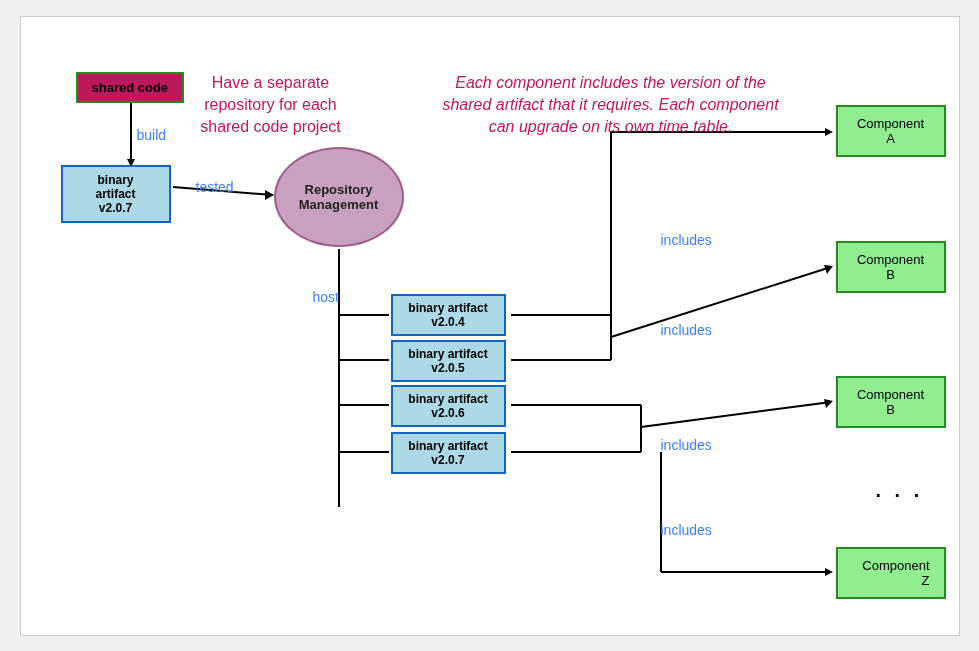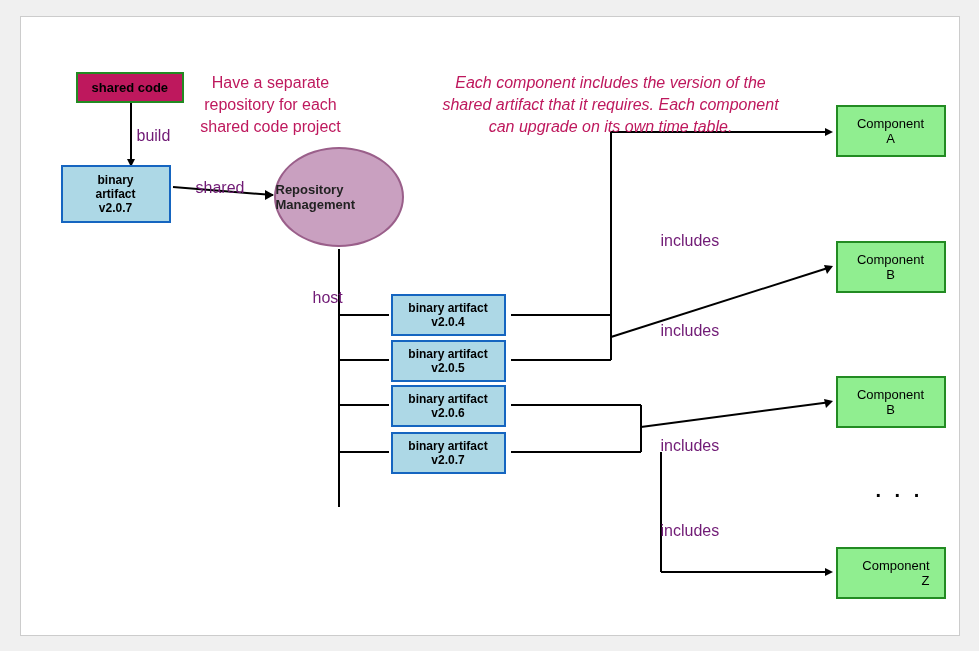--- a/index.html
+++ b/index.html
@@ -52,20 +52,21 @@
       left: 253px;
       top: 130px;
       width: 130px;
       height: 100px;
       background: #C9A0C0;
       border: 2px solid #9A5F8A;
       border-radius: 50%;
       display: flex;
       align-items: center;
       justify-content: center;
+      text-align: center;
       font-size: 13px;
       font-weight: bold;
       color: #222;
       z-index: 10;
     }
     
     .binary-right {
       position: absolute;
       background: #add8e6;
       border: 2px solid #1565C0;
@@ -104,22 +105,22 @@
     .arrows-svg {
       position: absolute;
       top: 0;
       left: 0;
       width: 100%;
       height: 100%;
       pointer-events: none;
     }
     .label-text {
       position: absolute;
-      font-size: 16px;
-      color: #701a75;
+      font-size: 14px;
+      color: #3b82f6;
     }
   </style>
 </head>
 <body>
 
 <div class="diagram-container">
 
   <svg class="arrows-svg">
 
     <line x1="110" y1="82" x2="110" y2="147" stroke="#000" stroke-width="2"></line>
@@ -171,21 +172,21 @@
 each shared code project</span>
   </div>
 
   <div class="label-text" style="left:116px; top:110px;">
     <span>build</span>
   </div>
 
   <div class="binary-artifact-left">binary artifact<br>v2.0.7</div>
 
   <div class="label-text" style="left:175px; top:162px;">
-    <span>shared</span>
+    <span>tested</span>
   </div>
 
   <div class="repo-ellipse">
     <span>Repository
 Management</span>
   </div>
 
 
   <div class="label-text" style="left:292px; top:272px;">
     <span>host</span>

